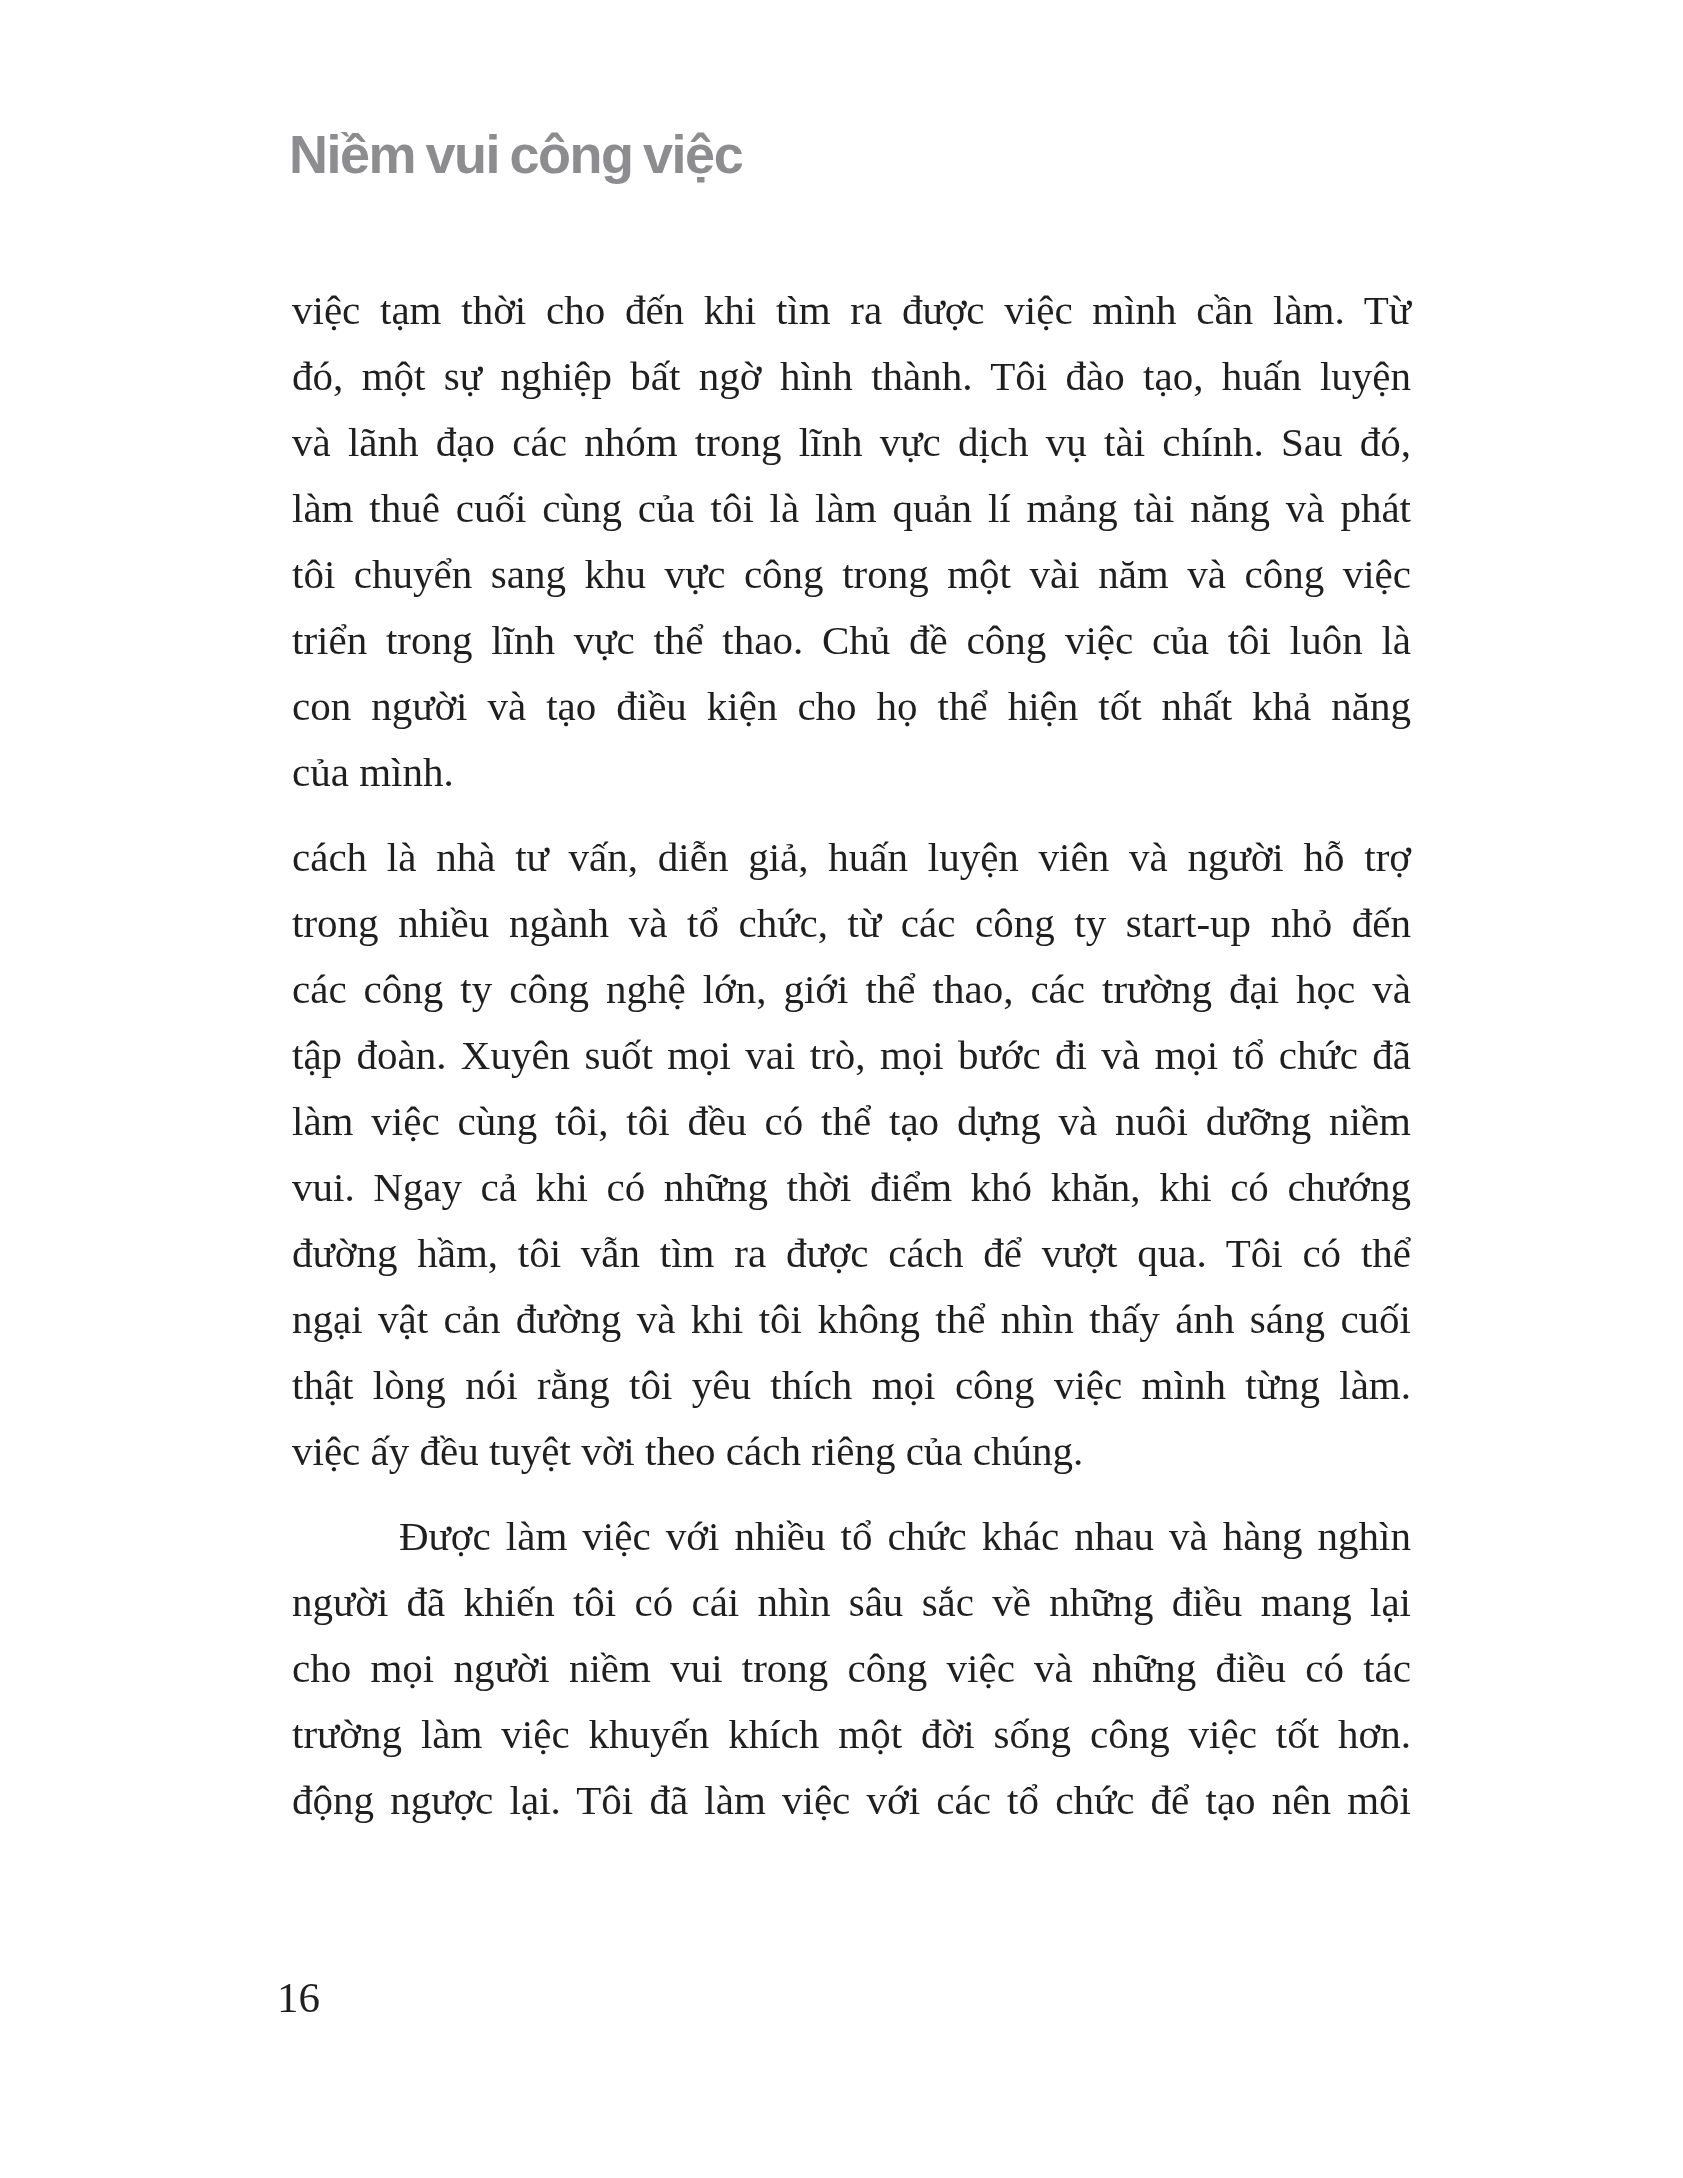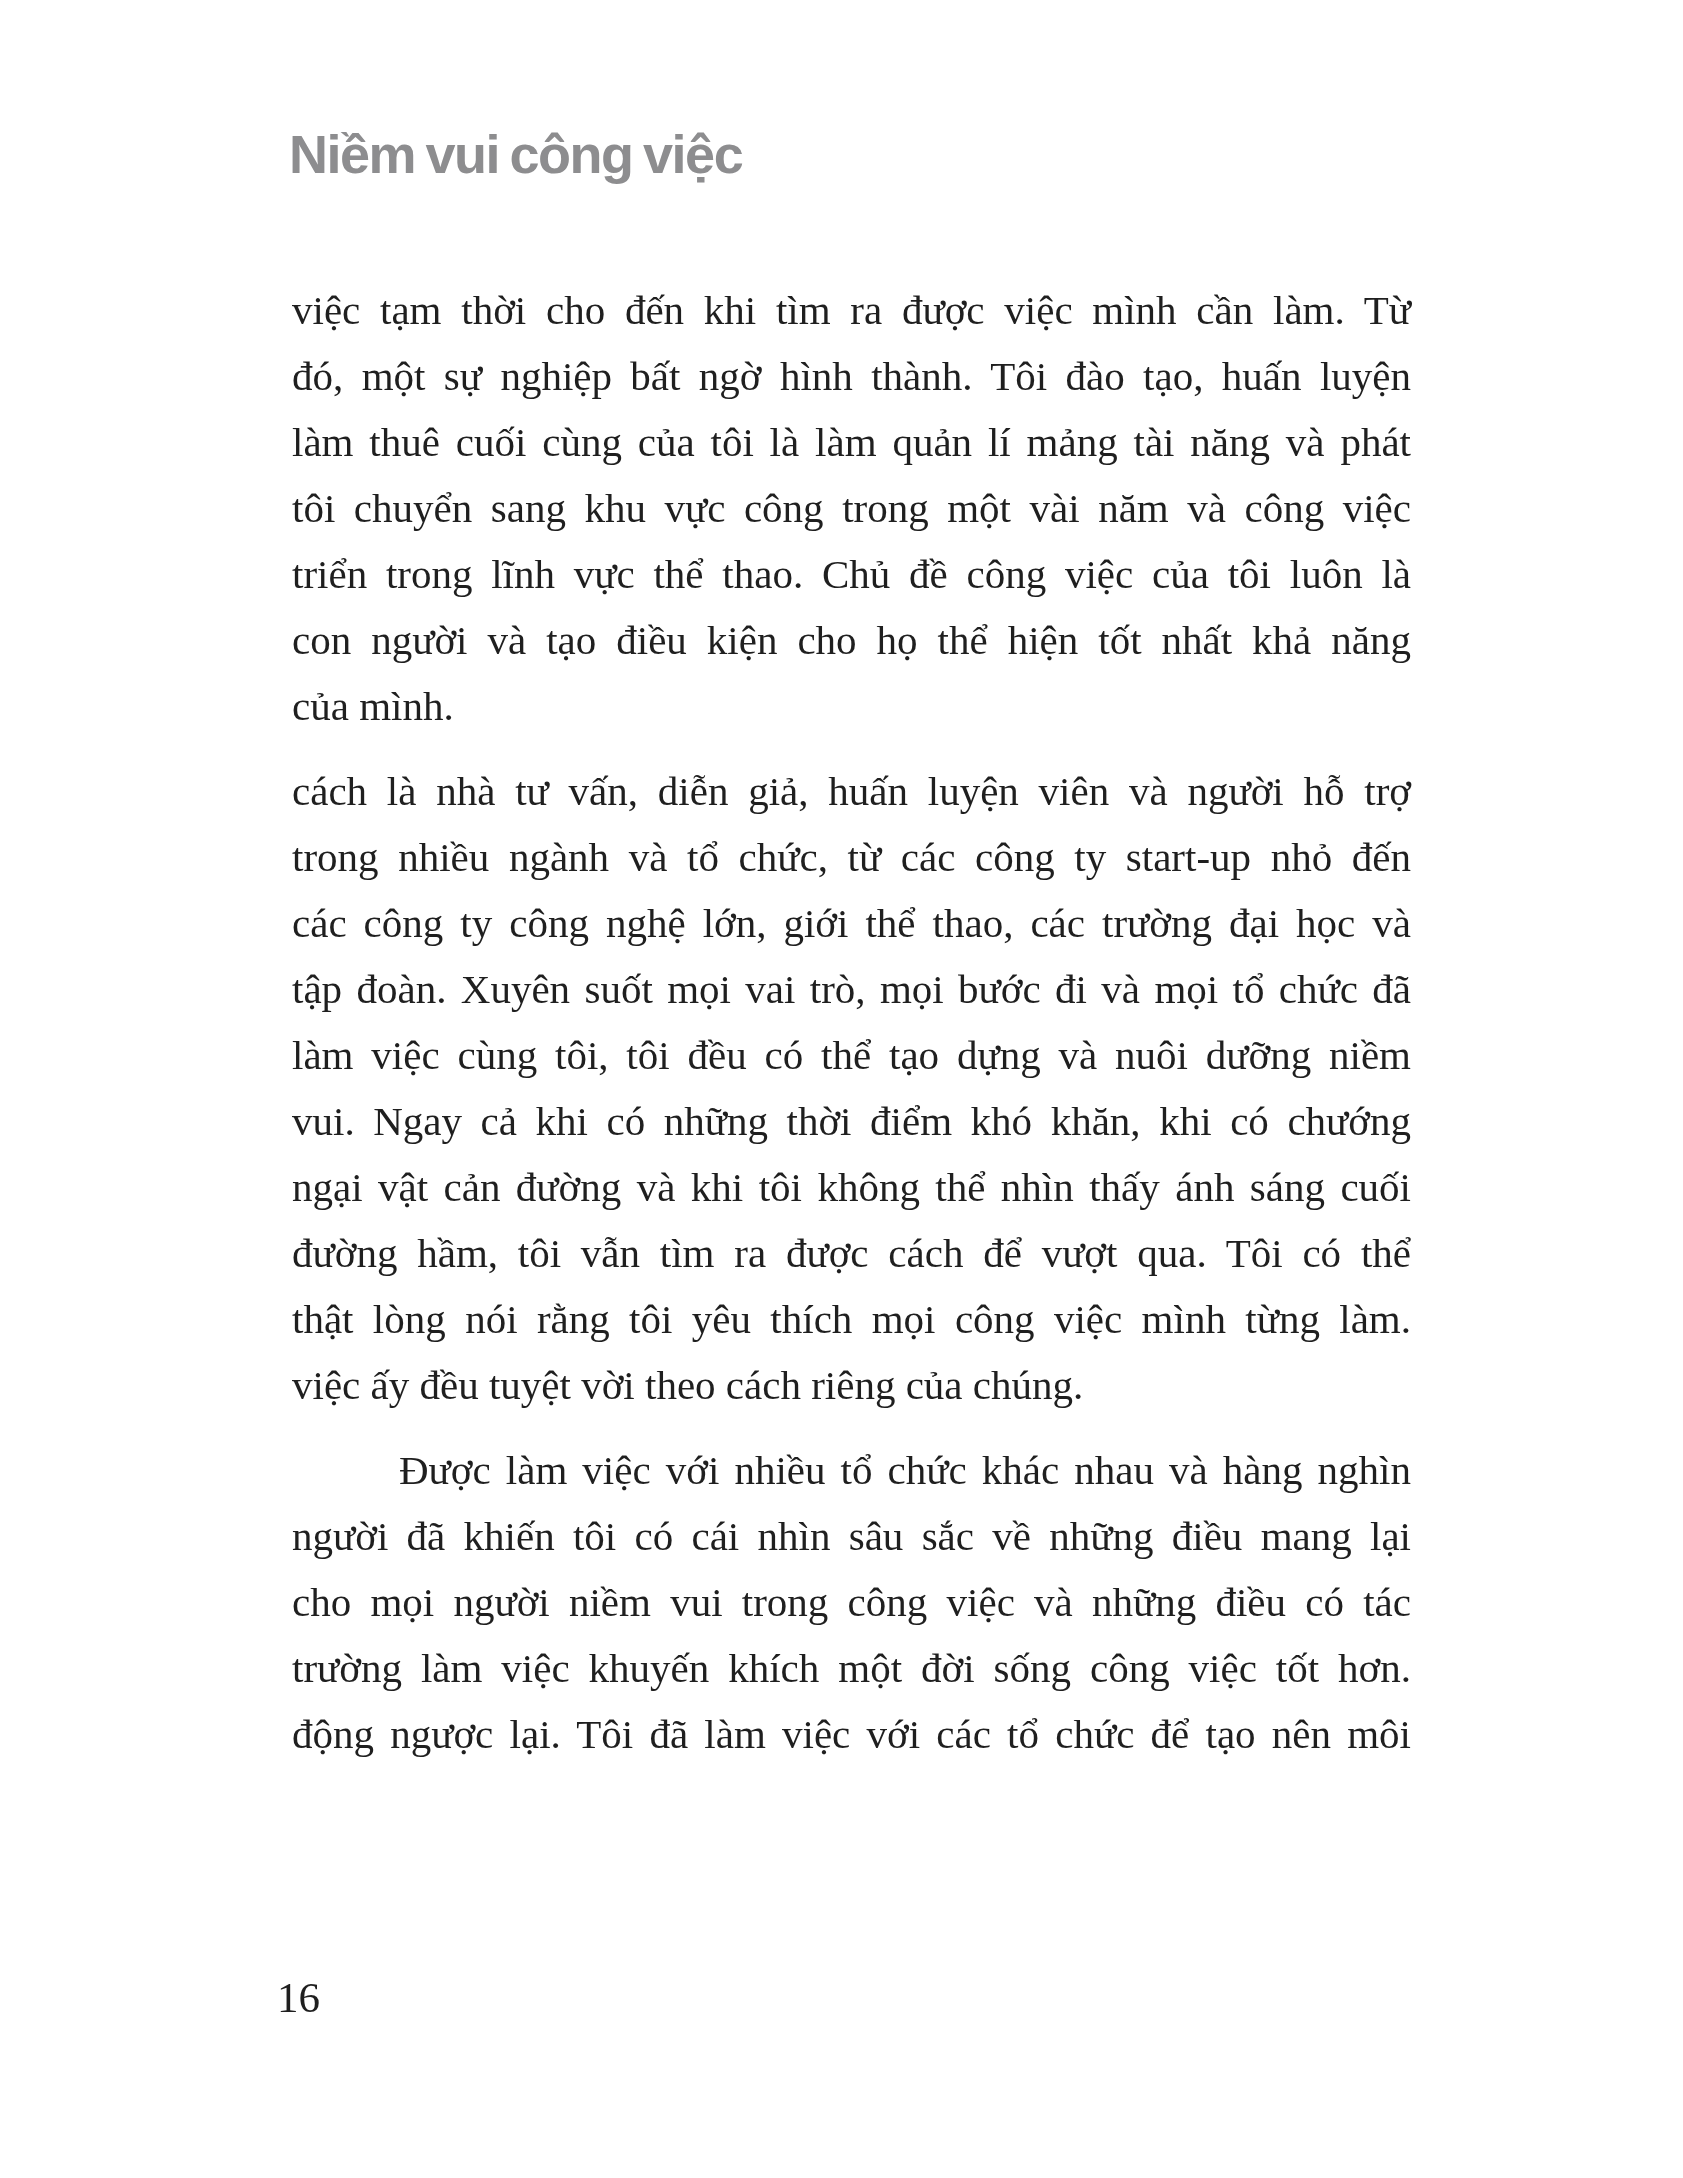--- a/index.html
+++ b/index.html
@@ -56,35 +56,36 @@
 </head>
 <body>
 
 <div class="page">
   <div class="chapter-header">Niềm vui công việc</div>
 
   <div class="body-text" id="body-text">
       <div class="para">
         <div class="line">việc tạm thời cho đến khi tìm ra được việc mình cần làm. Từ</div>
         <div class="line">đó, một sự nghiệp bất ngờ hình thành. Tôi đào tạo, huấn luyện</div>
+        <div class="line">và lãnh đạo các nhóm trong lĩnh vực dịch vụ tài chính. Sau đó,</div>
         <div class="line">làm thuê cuối cùng của tôi là làm quản lí mảng tài năng và phát</div>
         <div class="line">tôi chuyển sang khu vực công trong một vài năm và công việc</div>
         <div class="line">triển trong lĩnh vực thể thao. Chủ đề công việc của tôi luôn là</div>
         <div class="line">con người và tạo điều kiện cho họ thể hiện tốt nhất khả năng</div>
         <div class="line endline">của mình.</div>
       </div>
       <div class="para">
         <div class="line">cách là nhà tư vấn, diễn giả, huấn luyện viên và người hỗ trợ</div>
         <div class="line">trong nhiều ngành và tổ chức, từ các công ty start-up nhỏ đến</div>
         <div class="line">các công ty công nghệ lớn, giới thể thao, các trường đại học và</div>
         <div class="line">tập đoàn. Xuyên suốt mọi vai trò, mọi bước đi và mọi tổ chức đã</div>
         <div class="line">làm việc cùng tôi, tôi đều có thể tạo dựng và nuôi dưỡng niềm</div>
         <div class="line">vui. Ngay cả khi có những thời điểm khó khăn, khi có chướng</div>
+        <div class="line">đường hầm, tôi vẫn tìm ra được cách để vượt qua. Tôi có thể</div>
         <div class="line">ngại vật cản đường và khi tôi không thể nhìn thấy ánh sáng cuối</div>
-        <div class="line">đường hầm, tôi vẫn tìm ra được cách để vượt qua. Tôi có thể</div>
         <div class="line">thật lòng nói rằng tôi yêu thích mọi công việc mình từng làm.</div>
         <div class="line endline">việc ấy đều tuyệt vời theo cách riêng của chúng.</div>
       </div>
       <div class="para">
         <div class="line indent">Được làm việc với nhiều tổ chức khác nhau và hàng nghìn</div>
         <div class="line">người đã khiến tôi có cái nhìn sâu sắc về những điều mang lại</div>
         <div class="line">cho mọi người niềm vui trong công việc và những điều có tác</div>
         <div class="line">trường làm việc khuyến khích một đời sống công việc tốt hơn.</div>
         <div class="line">động ngược lại. Tôi đã làm việc với các tổ chức để tạo nên môi</div>
       </div>

